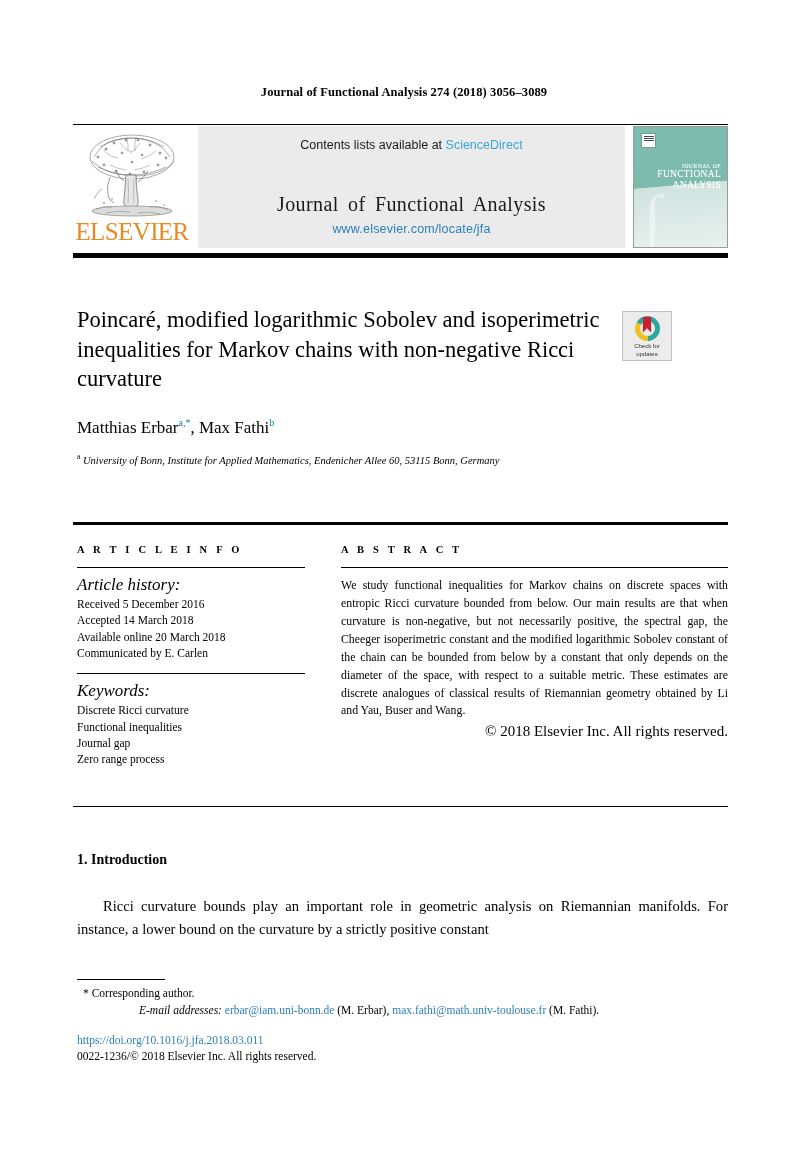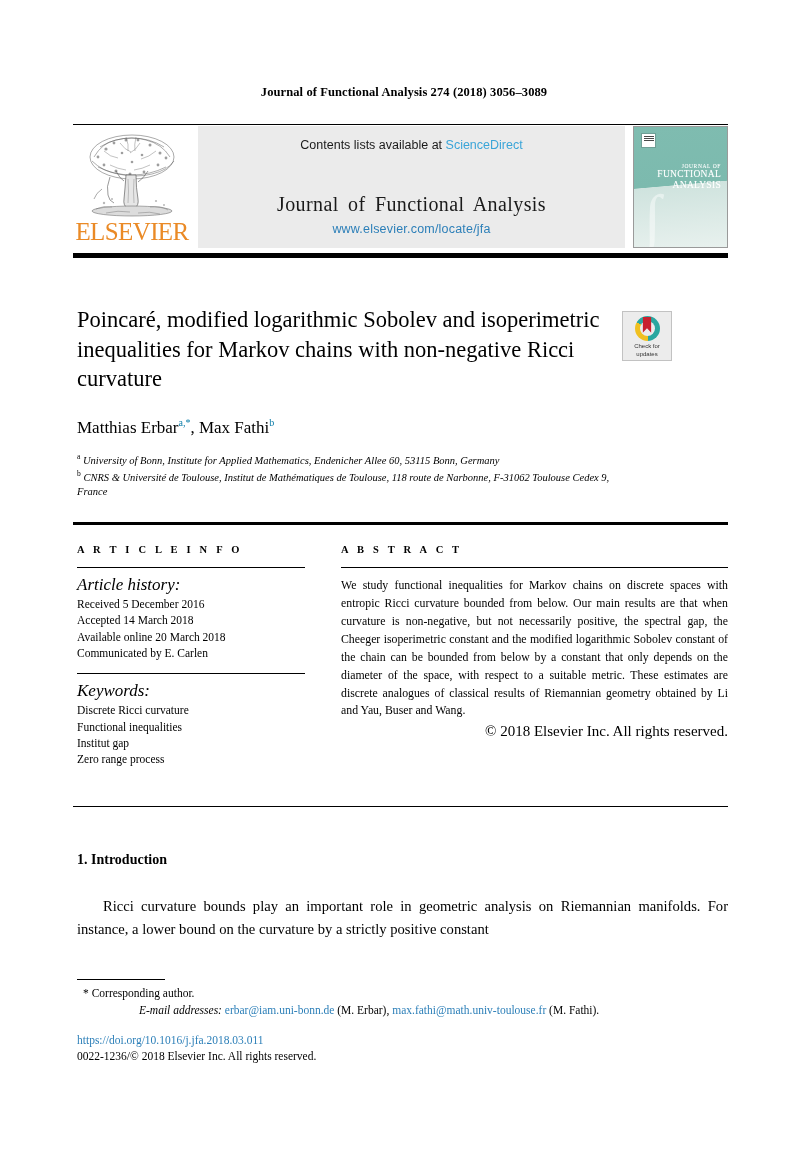--- a/index.html
+++ b/index.html
@@ -530,43 +530,39 @@
 
   <div class="authors">
     <span>Matthias Erbar</span><sup>a,*</sup><span>, </span><span>Max Fathi</span><sup>b</sup>
   </div>
 
   <div class="affiliations">
     <div class="aff-row">
       <sup>a</sup>
       <span>University of Bonn, Institute for Applied Mathematics, Endenicher Allee 60, 53115 Bonn, Germany</span>
     </div>
-    <div class="aff-row">
-      <sup>b</sup>
-      <span>CNRS &amp; Université de Toulouse, Institut de Mathématiques de Toulouse, 118 route de Narbonne, F-31062 Toulouse Cedex 9, France</span>
-    </div>
   </div>
 
   <div class="rule-thick-2"></div>
   <div class="rule-bottom-info"></div>
 
   <div class="info-col">
     <div class="col-head">A R T I C L E   I N F O</div>
     <hr class="info-hr">
     <div class="info-sub">Article history:</div>
     <div class="info-line">Received 5 December 2016</div>
     <div class="info-line">Accepted 14 March 2018</div>
     <div class="info-line">Available online 20 March 2018</div>
     <div class="info-line">Communicated by E. Carlen</div>
     <hr class="info-hr">
     <div class="kw-block">
       <div class="info-sub">Keywords:</div>
       <div class="info-line">Discrete Ricci curvature</div>
       <div class="info-line">Functional inequalities</div>
-      <div class="info-line">Institut gap</div>
+      <div class="info-line">Journal gap</div>
       <div class="info-line">Zero range process</div>
     </div>
   </div>
 
   <div class="abs-col">
     <div class="col-head">A B S T R A C T</div>
     <hr class="abs-hr">
     <div class="abstract-text">We study functional inequalities for Markov chains on discrete spaces with entropic Ricci curvature bounded from below. Our main results are that when curvature is non-negative, but not necessarily positive, the spectral gap, the Cheeger isoperimetric constant and the modified logarithmic Sobolev constant of the chain can be bounded from below by a constant that only depends on the diameter of the space, with respect to a suitable metric. These estimates are discrete analogues of classical results of Riemannian geometry obtained by Li and Yau, Buser and Wang.</div>
     <div class="abstract-copy">© 2018 Elsevier Inc. All rights reserved.</div>
   </div>

